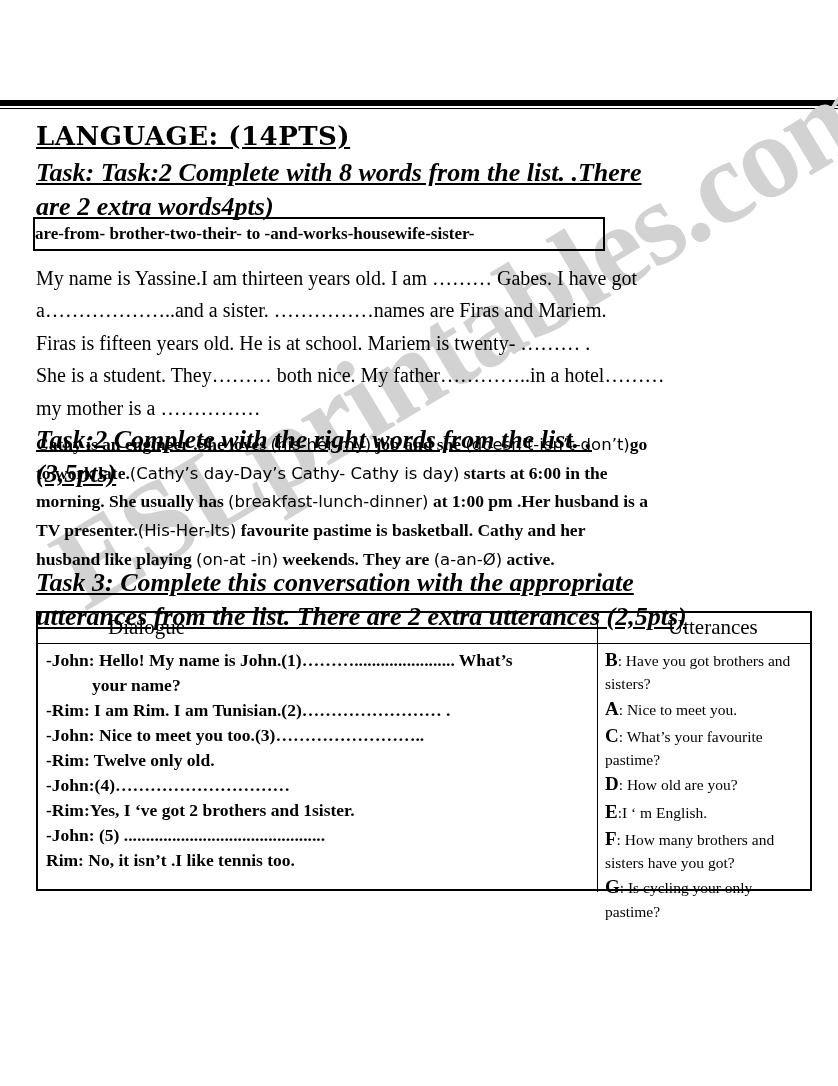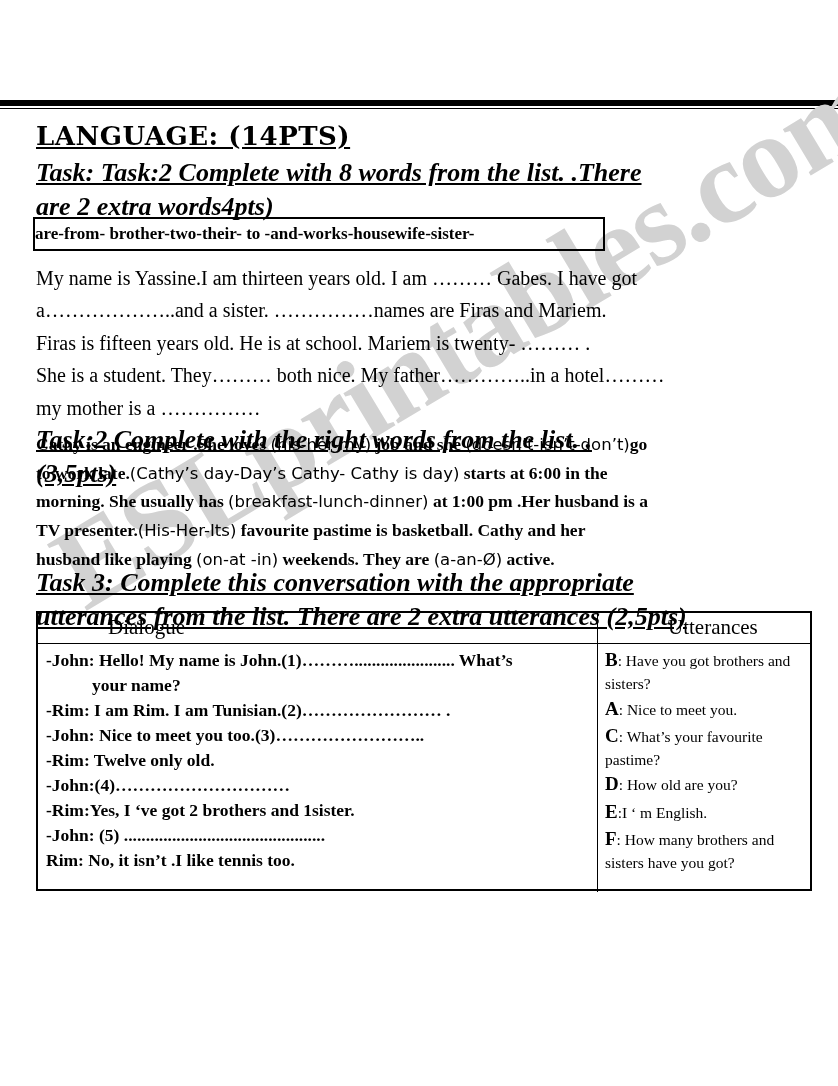--- a/index.html
+++ b/index.html
@@ -285,18 +285,19 @@
           </div>
       </div>
       <div class="col-utterances">
         <div id="utterance-list">
             <span class="utt"><span class="utt-key">B</span><span class="utt-text">: Have you got brothers and sisters?</span></span>
             <span class="utt"><span class="utt-key">A</span><span class="utt-text">: Nice to meet you.</span></span>
             <span class="utt"><span class="utt-key">C</span><span class="utt-text">: What’s your favourite pastime?</span></span>
             <span class="utt"><span class="utt-key">D</span><span class="utt-text">: How old are you?</span></span>
             <span class="utt"><span class="utt-key">E</span><span class="utt-text">:I ‘ m English.</span></span>
             <span class="utt"><span class="utt-key">F</span><span class="utt-text">: How many brothers and sisters have you got?</span></span>
+            <span class="utt"><span class="utt-key">G</span><span class="utt-text">: Is cycling your only pastime?</span></span>
           </div>
       </div>
     </div>
   </div>
 
 </div>
 
 </body></html>

